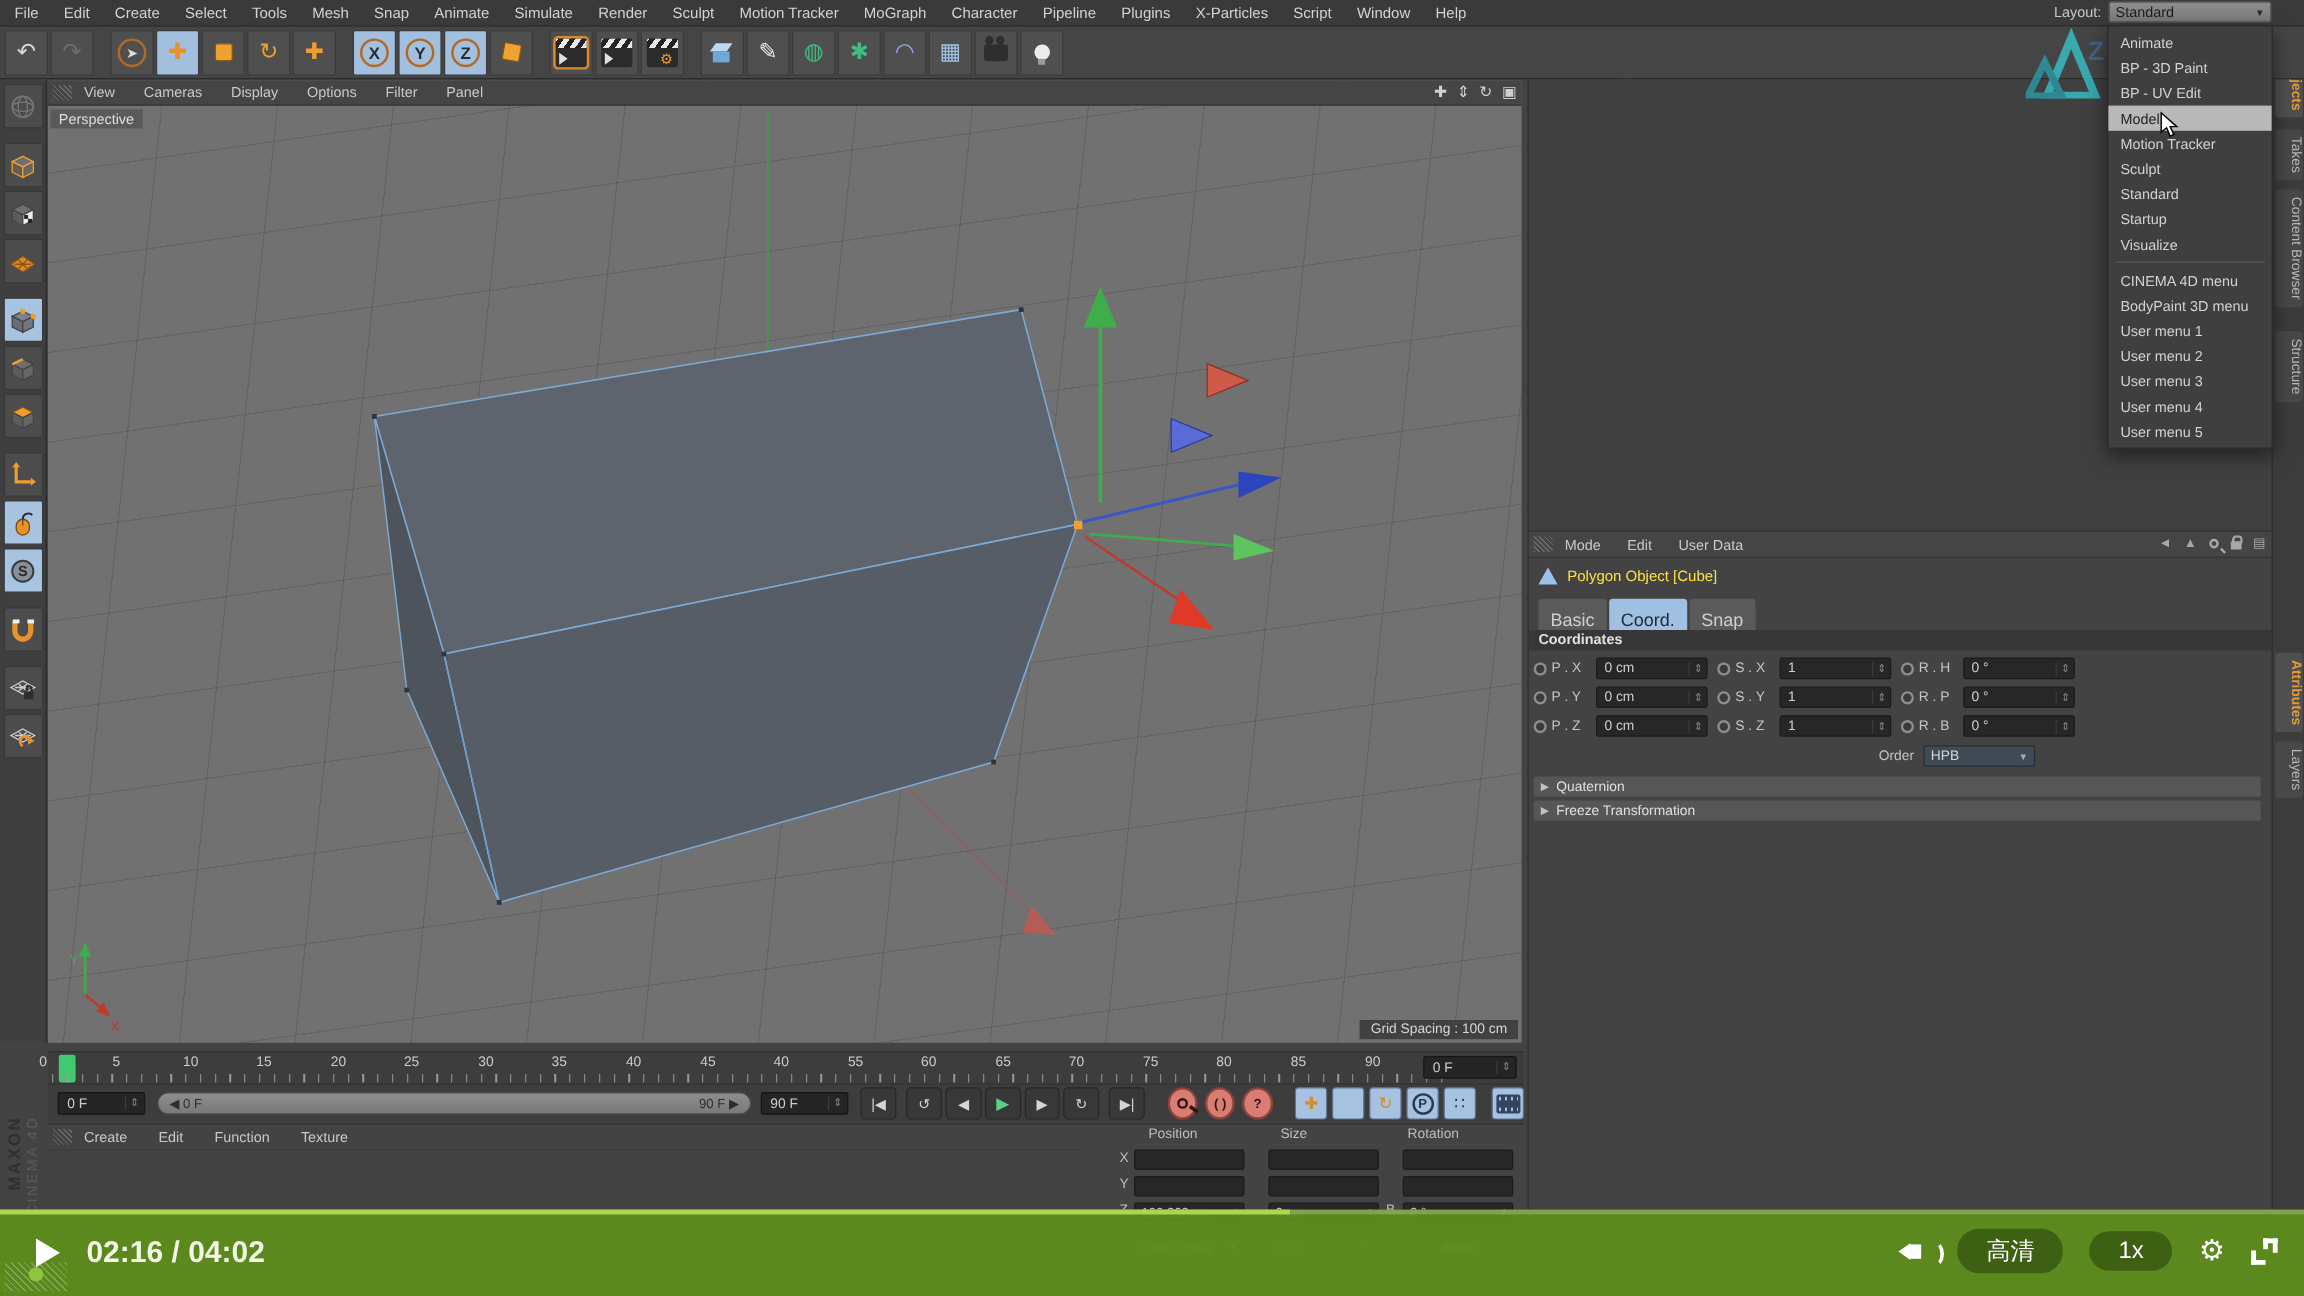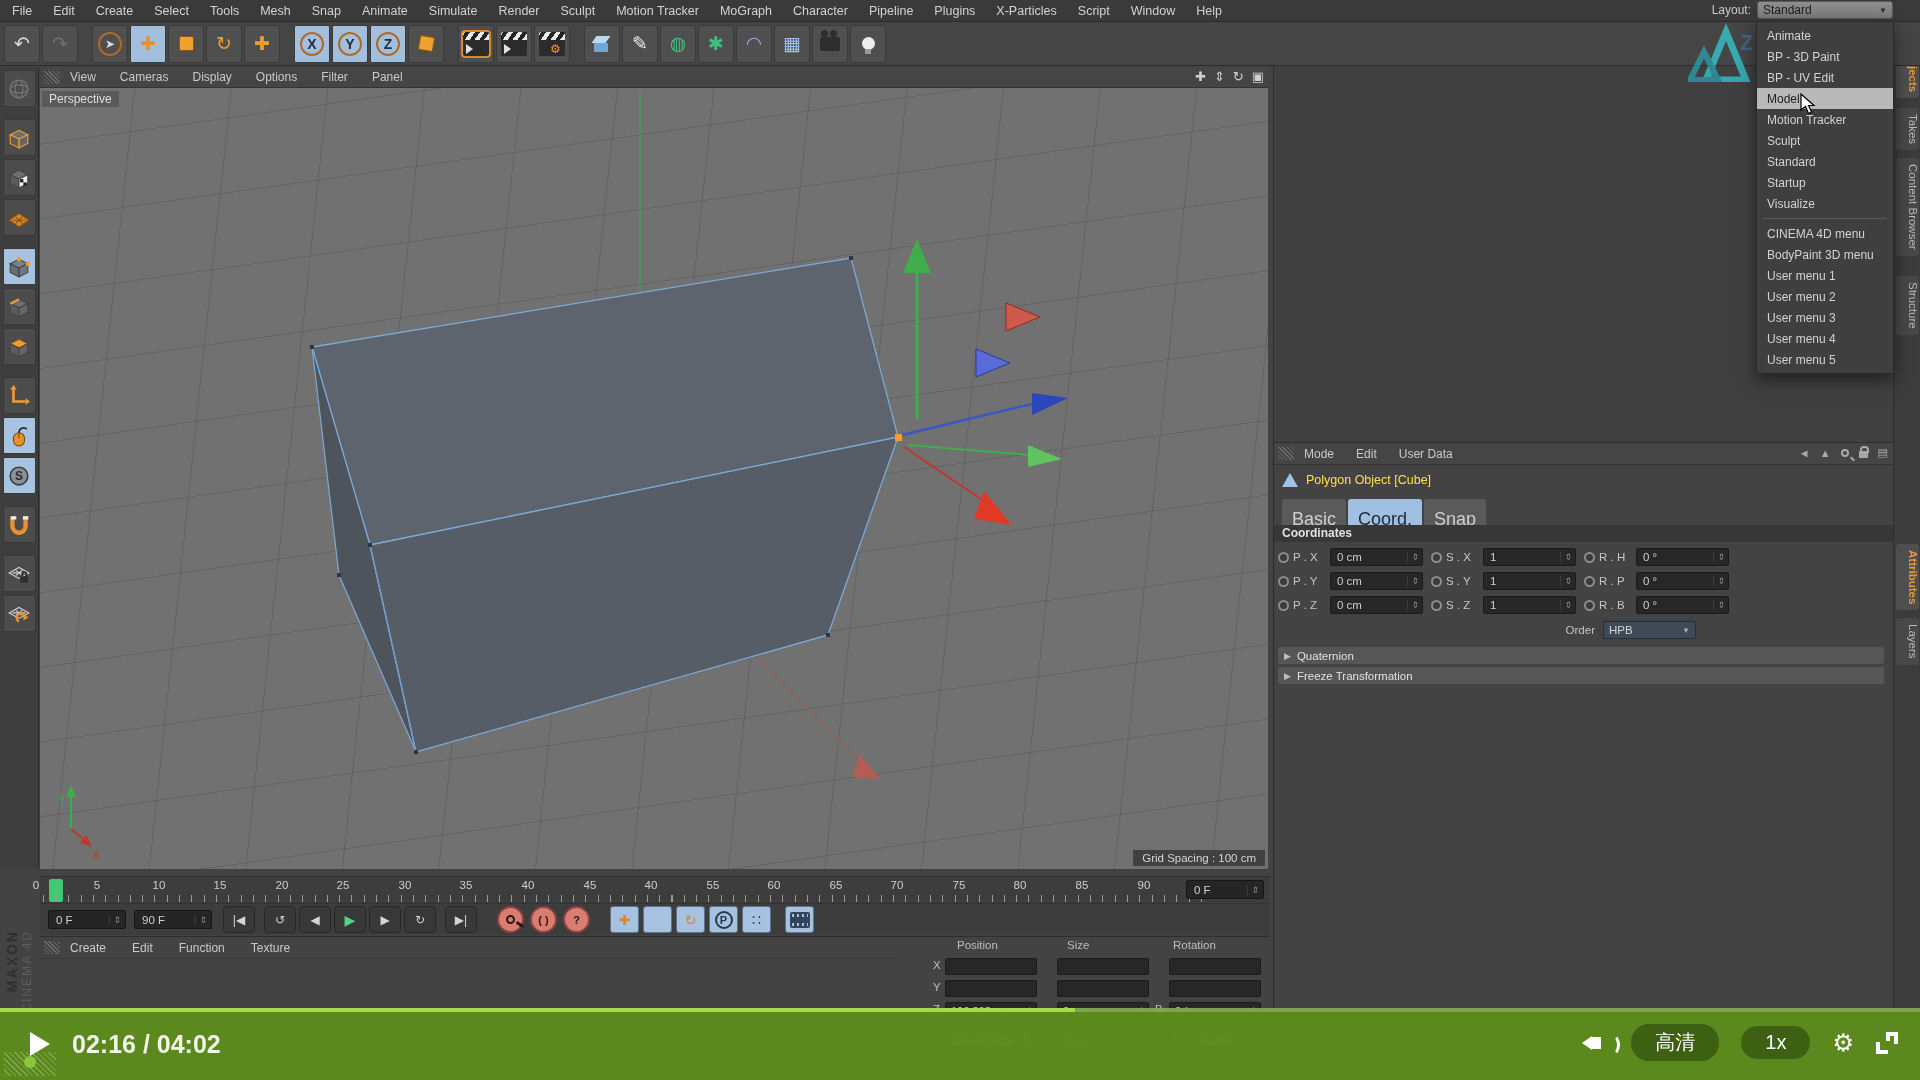--- a/index.html
+++ b/index.html
@@ -85,21 +85,21 @@
   .am-icons{position:absolute;right:6px;top:3px;display:flex;gap:10px;align-items:center;}
   .am-icons span{font-size:11px;color:#a8a8a8;}
   .mag{width:8px;height:8px;border:2px solid #a8a8a8;border-radius:50%;position:relative;}
   .mag:after{content:"";position:absolute;left:7px;top:7px;width:5px;height:2px;background:#a8a8a8;transform:rotate(45deg);}
   .lockico{width:9px;height:7px;background:#a8a8a8;border-radius:1px;position:relative;margin-top:4px;}
   .lockico:before{content:"";position:absolute;left:1px;top:-5px;width:5px;height:5px;border:2px solid #a8a8a8;border-bottom:none;border-radius:4px 4px 0 0;}
   .am-title{position:absolute;left:8px;top:30px;display:flex;align-items:center;gap:8px;}
   .tri-poly{width:0;height:0;border-left:8px solid transparent;border-right:8px solid transparent;border-bottom:14px solid #9ec1e8;position:relative;}
   .am-title .t{font-size:12.5px;color:#fde047;}
   .am-tabs{position:absolute;left:8px;top:56px;display:flex;gap:2px;}
-  .atab{background:#5a5a5a;color:#cfcfcf;font-size:18px;padding:10px 10px;border-radius:3px;}
+  .atab{background:#5a5a5a;color:#cfcfcf;font-size:15px;padding:10px 10px;border-radius:3px;}
   .atab.on{background:#9fc0e0;color:#1e2a36;}
   .sechead{position:absolute;left:0px;top:82px;width:100%;height:17px;background:#373737;color:#e2e2e2;font-weight:bold;font-size:12px;padding:1px 8px;}
   .cgrid{position:absolute;left:4px;top:104px;width:612px;}
   .crow{display:flex;align-items:center;height:20px;margin-bottom:4px;}
   .ccell{display:flex;align-items:center;gap:4px;margin-right:8px;}
   .radio{width:11px;height:11px;border-radius:50%;border:2px solid #8d8d8d;background:#3a3a3a;}
   .clab{font-size:11.5px;color:#c5c5c5;width:33px;white-space:nowrap;}
   .cfield{width:93px;height:18px;background:#272727;border:1px solid #1b1b1b;border-radius:2px;color:#cfcfcf;font-size:11.5px;display:flex;align-items:center;justify-content:space-between;padding:0 3px 0 6px;}
   .cfield .stp{color:#8a8a8a;font-size:9px;border-left:1px solid #3c3c3c;padding-left:3px;}
   .orderrow{position:absolute;left:0;top:178px;width:612px;display:flex;justify-content:flex-end;align-items:center;gap:8px;padding-right:190px;}
@@ -639,20 +639,24 @@
       <span>0 F</span>
         <span class="stp">⇕</span>
     </div>
   </div>
 
   <div class="tctrl">
     <div class="spin">
       <span>0 F</span>
         <span class="stp">⇕</span>
     </div>
+    <div class="rangebar">
+      <span><span>◀</span> <span>0 F</span></span>
+      <span><span>90 F</span> <span>▶</span></span>
+    </div>
     <div class="spin" style="margin-left:8px">
       <span>90 F</span>
         <span class="stp">⇕</span>
     </div>
     <div style="width:8px"></div>
     <div class="tbn">
         <span>|◀</span>
       </div>
     <div style="width:6px"></div>
     <div class="tbn">

